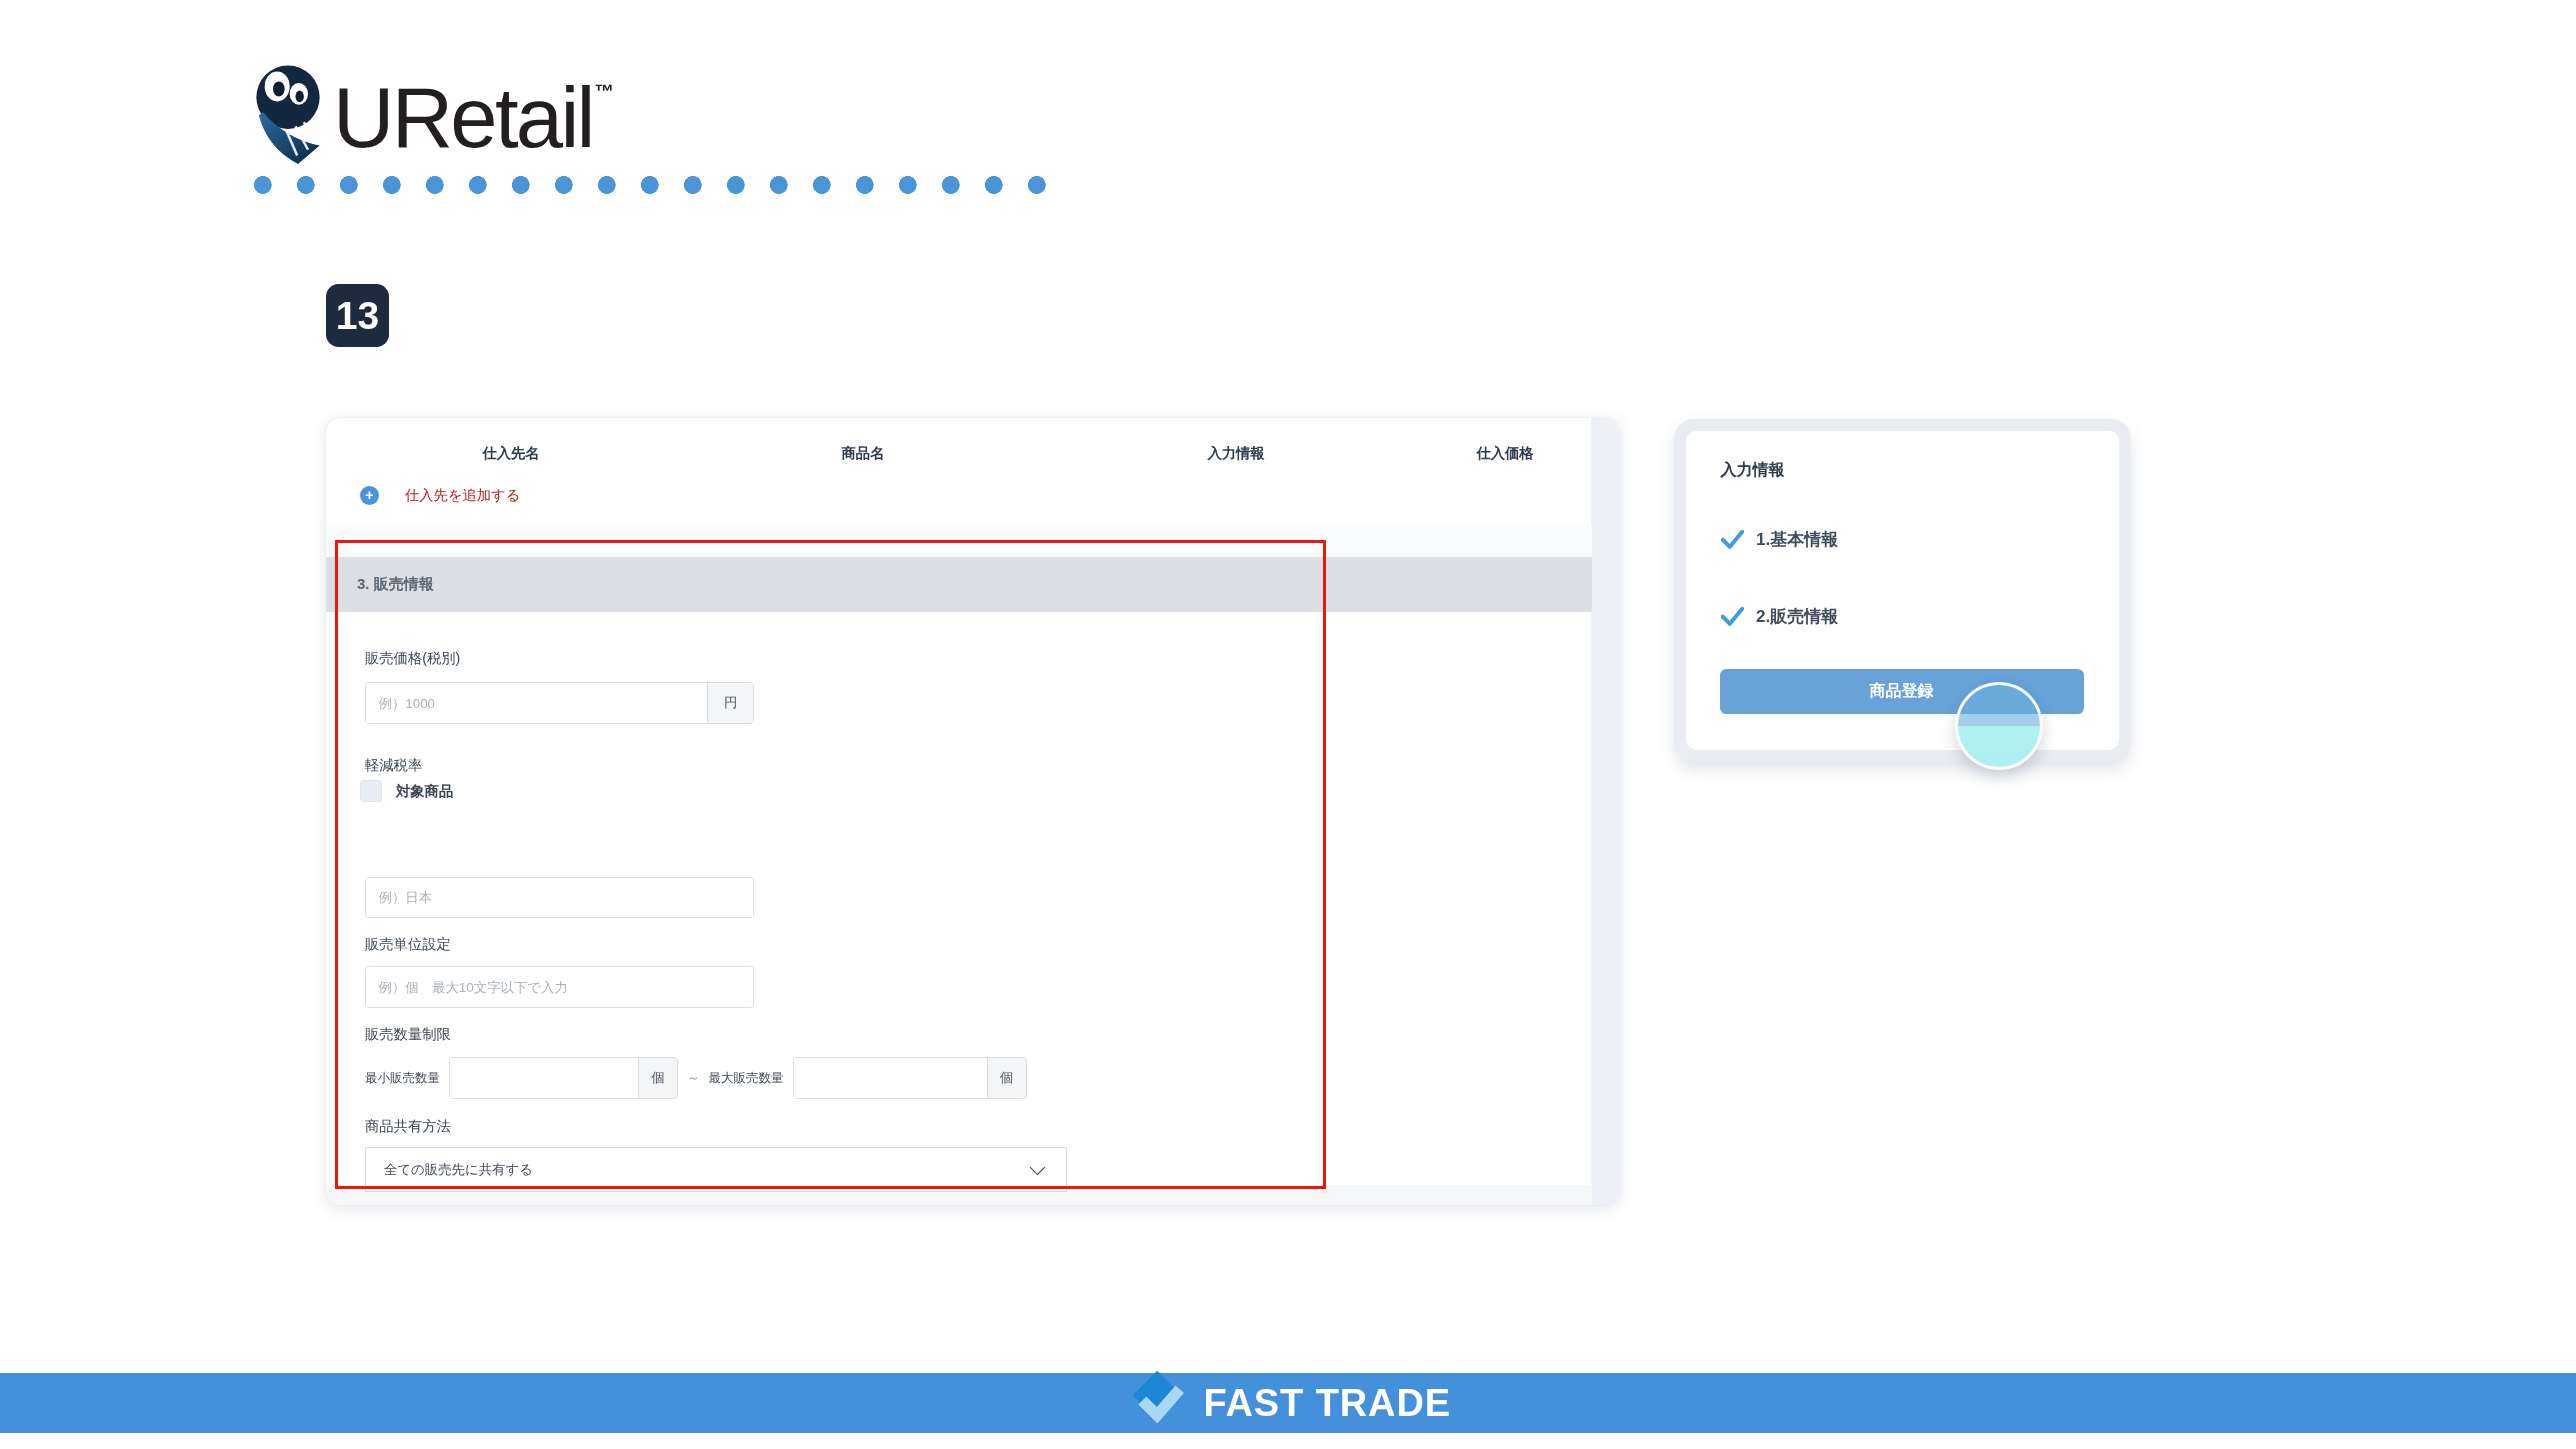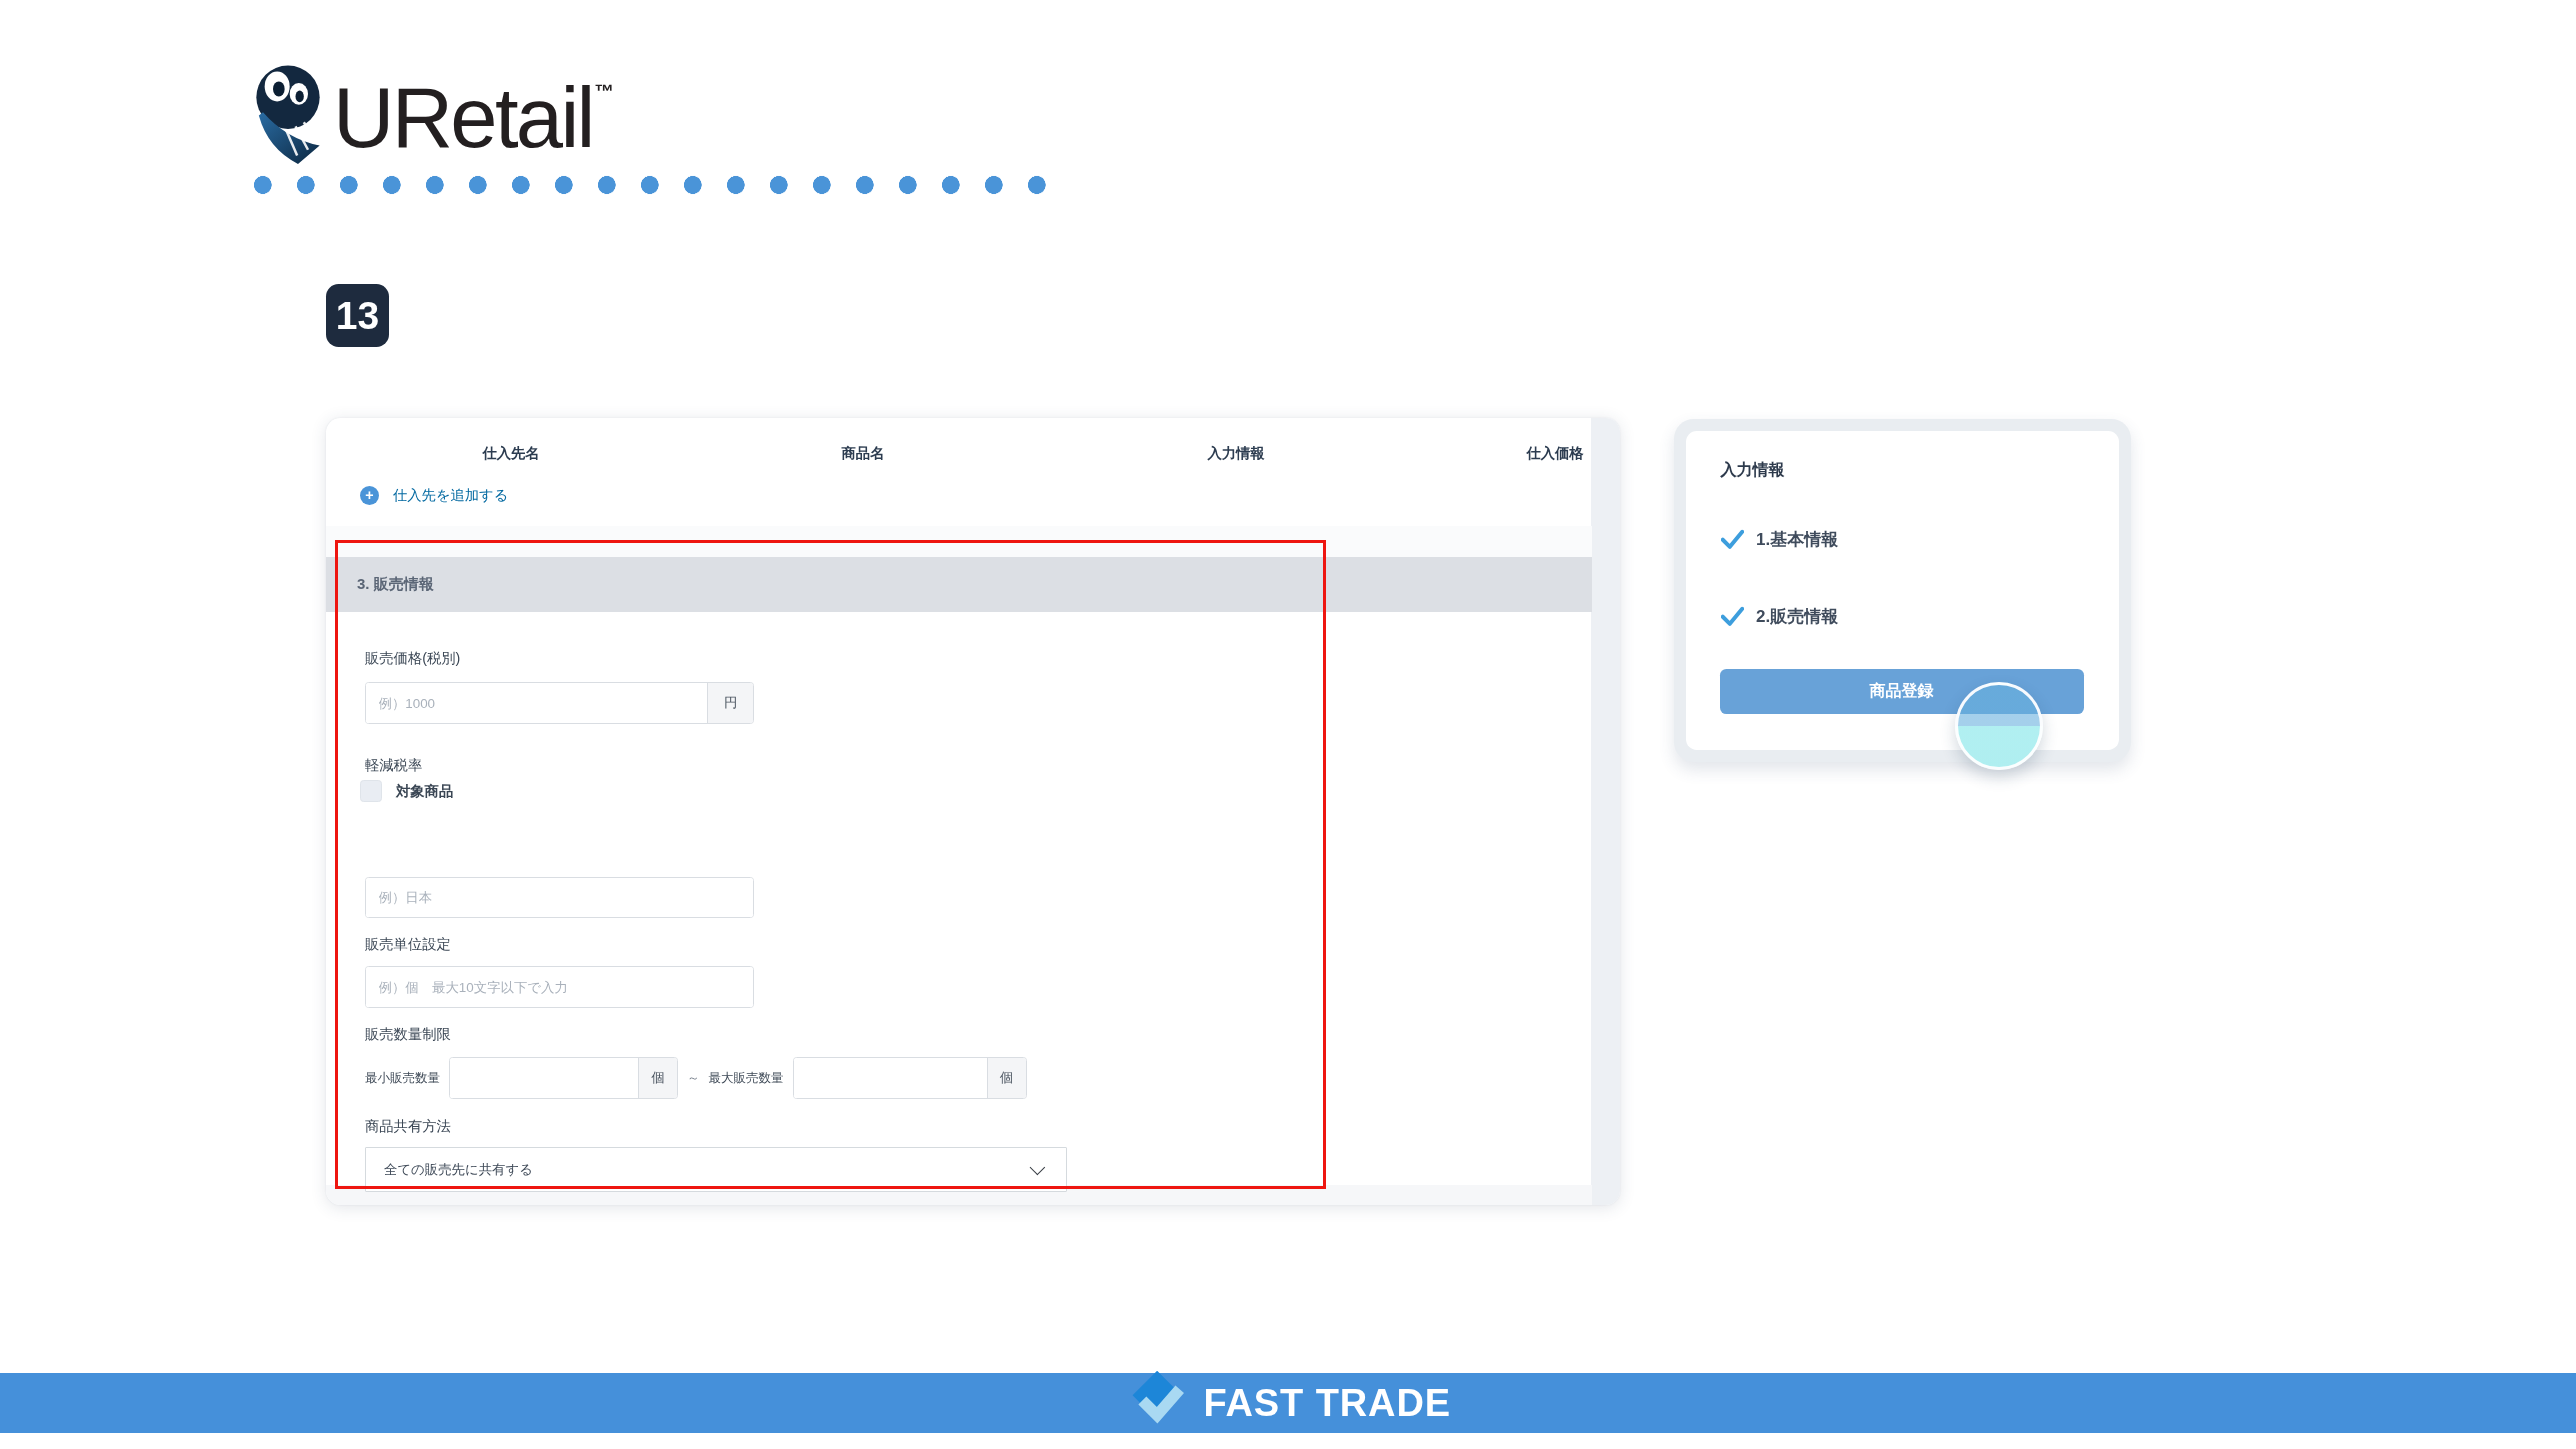--- a/index.html
+++ b/index.html
@@ -25,21 +25,21 @@
 
   
   .shot{position:absolute;left:326px;top:418px;width:1294px;height:787px;background:#ffffff;
         border-radius:14.3px;box-shadow:0 2.7px 16px rgba(45,65,95,.13),0 0 1.8px rgba(45,65,95,.10);}
   .shot-gutter{position:absolute;right:0;top:0;bottom:0;width:29px;background:#edf0f4;
                border-radius:0 14.3px 14.3px 0;}
   .col-head{position:absolute;top:444px;transform:translateX(-50%);font-size:14.3px;font-weight:700;color:#2c3c50;}
   .add-link{position:absolute;left:360px;top:486px;display:flex;align-items:center;cursor:pointer;}
   .plus-circle{width:19px;height:19px;border-radius:50%;background:#4a94d8;color:#fff;
                display:flex;align-items:center;justify-content:center;font-size:14.3px;font-weight:700;line-height:1;}
-  .add-link span.lbl{margin-left:14px;font-size:14.3px;color:#0369a1;}
+  .add-link span.lbl{margin-left:26px;font-size:14.3px;color:#b91c1c;}
 
   .strip-mid{position:absolute;left:326px;top:526px;width:1266px;height:31px;background:#fafbfc;}
   .section-bar{position:absolute;left:326px;top:557px;width:1266px;height:55px;background:#dcdfe4;
                display:flex;align-items:center;}
   .section-bar .t{margin-left:31px;font-size:15px;font-weight:700;color:#5b6676;}
   .strip-bottom{position:absolute;left:326px;top:1185px;width:1266px;height:19.7px;background:#f6f7f9;
                 border-radius:0 0 0 14.3px;}
 
   .flabel{position:absolute;font-size:14.3px;font-weight:400;color:#3a4654;}
   .igroup{position:absolute;display:flex;border:0.9px solid #d9dde2;border-radius:3.6px;overflow:hidden;background:#fff;}
@@ -116,21 +116,21 @@
 
   <div class="step-badge">13</div>
 
   <div class="shot">
     <div class="shot-gutter"></div>
   </div>
 
   <span class="col-head" style="left:511px;">仕入先名</span>
   <span class="col-head" style="left:863px;">商品名</span>
   <span class="col-head" style="left:1236px;">入力情報</span>
-  <span class="col-head" style="left:1555px;">仕入価格</span>
+  <span class="col-head" style="left:1505px;">仕入価格</span>
 
   <div class="add-link">
     <span class="plus-circle">+</span>
     <span class="lbl">仕入先を追加する</span>
   </div>
 
   <div class="strip-mid"></div>
   <div class="section-bar">
     <span class="t">3. 販売情報</span>
   </div>

